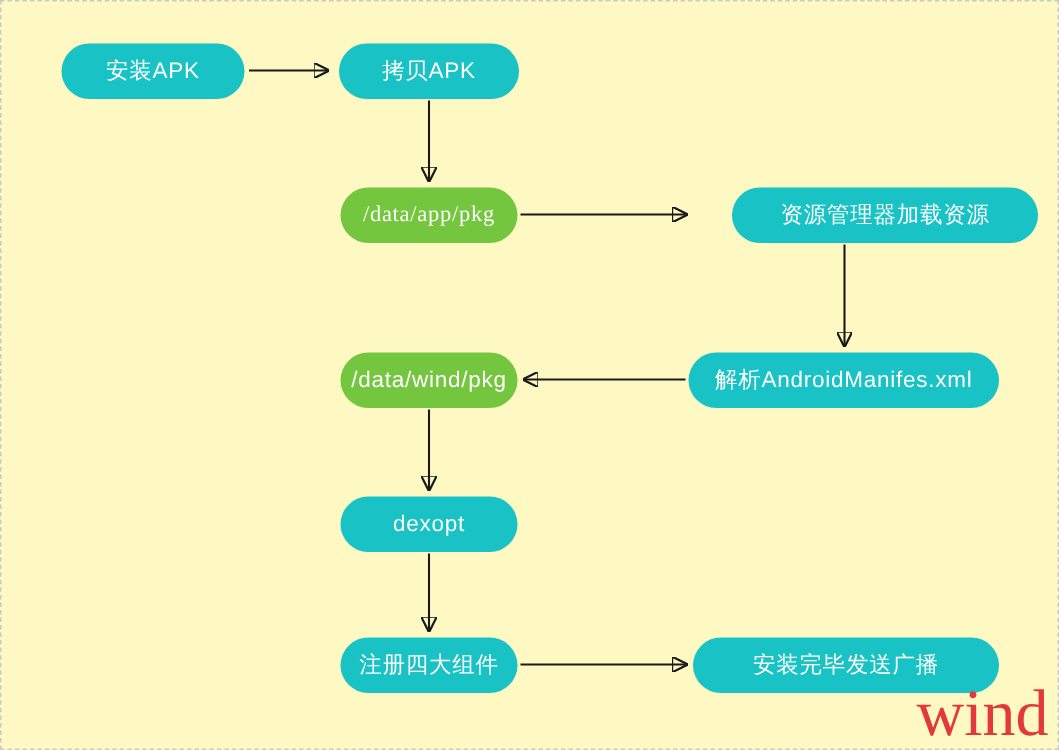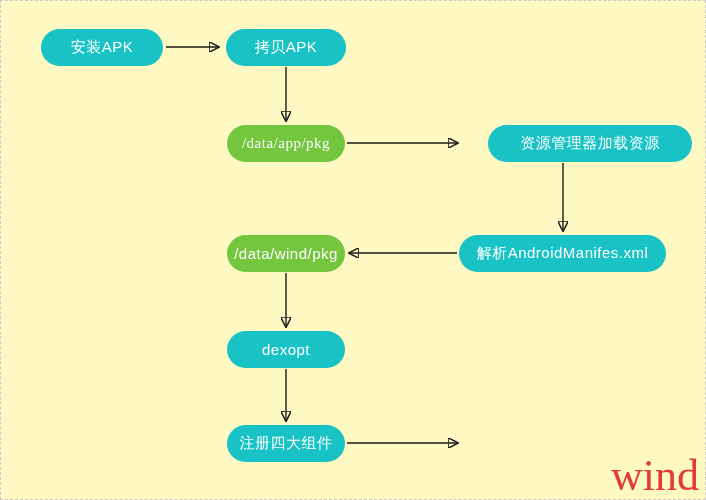--- a/index.html
+++ b/index.html
@@ -79,16 +79,17 @@
   <div class="node teal" style="left:487px; top:124px; width:204px;">资源管理器加载资源</div>
 
   <div class="node green" style="left:226px; top:234px; width:118px;">/data/wind/pkg</div>
 
   <div class="node teal" style="left:458px; top:234px; width:207px;">解析AndroidManifes.xml</div>
 
   <div class="node teal" style="left:226px; top:330px; width:118px;text-align:right;">dexopt</div>
 
   <div class="node teal" style="left:226px; top:424px; width:118px;">注册四大组件</div>
 
+  <div class="node teal" style="left:461px; top:424px; width:204px;">安装完毕发送广播</div>
 
   <div class="watermark">wind</div>
 
 </div>
 
 </body></html>

